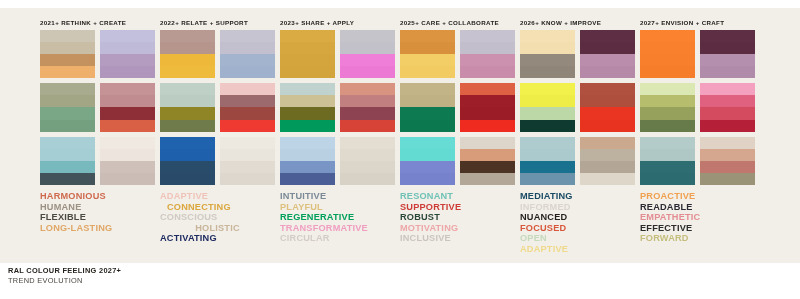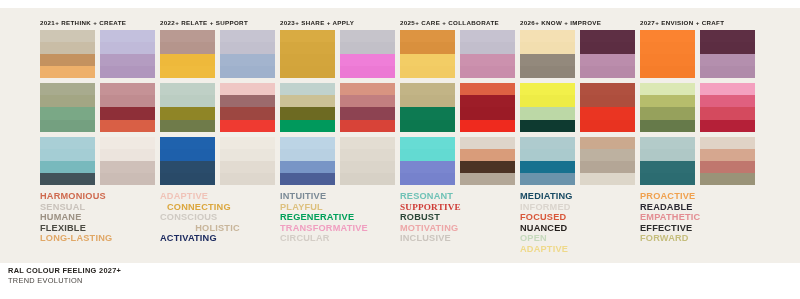--- a/index.html
+++ b/index.html
@@ -158,21 +158,20 @@
             <div class="swatch-cell">
               <div class="band" style="background: rgb(240, 233, 226); height: 25%;"></div>
               <div class="band" style="background: rgb(236, 228, 221); height: 25%;"></div>
               <div class="band" style="background: rgb(207, 192, 185); height: 25%;"></div>
               <div class="band" style="background: rgb(203, 188, 181); height: 25%;"></div>
             </div>
           </div>
         </div>
         <div class="words">
           <div class="word" style="color: rgb(207, 106, 79);">HARMONIOUS</div>
-          <div class="word" style="color: rgb(201, 194, 187);">SENSUAL</div>
           <div class="word" style="color: rgb(156, 145, 131);">HUMANE</div>
           <div class="word" style="color: rgb(75, 74, 66);">FLEXIBLE</div>
           <div class="word" style="color: rgb(224, 167, 102);">LONG-LASTING</div>
         </div>
       </div>
       <div class="column">
         <div class="col-title">2022+ RELATE + SUPPORT</div>
         <div class="swatch-grid">
           <div class="swatch-row">
             <div class="swatch-cell">
@@ -320,21 +319,21 @@
             <div class="swatch-cell">
               <div class="band" style="background: rgb(222, 213, 202); height: 25%;"></div>
               <div class="band" style="background: rgb(217, 156, 122); height: 25%;"></div>
               <div class="band" style="background: rgb(76, 51, 36); height: 25%;"></div>
               <div class="band" style="background: rgb(179, 167, 151); height: 25%;"></div>
             </div>
           </div>
         </div>
         <div class="words">
           <div class="word" style="color: rgb(111, 194, 182);">RESONANT</div>
-          <div class="word" style="color: rgb(207, 59, 54); font-family: Liberation Serif, serif;">SUPPORTIVE</div>
+          <div class="word" style="color: rgb(207, 59, 54);">SUPPORTIVE</div>
           <div class="word" style="color: rgb(43, 71, 56);">ROBUST</div>
           <div class="word" style="color: rgb(237, 167, 168);">MOTIVATING</div>
           <div class="word" style="color: rgb(203, 197, 190);">INCLUSIVE</div>
         </div>
       </div>
       <div class="column">
         <div class="col-title">2026+ KNOW + IMPROVE</div>
         <div class="swatch-grid">
           <div class="swatch-row">
             <div class="swatch-cell">
@@ -375,22 +374,22 @@
               <div class="band" style="background: rgb(203, 169, 142); height: 25%;"></div>
               <div class="band" style="background: rgb(189, 177, 160); height: 25%;"></div>
               <div class="band" style="background: rgb(180, 166, 150); height: 25%;"></div>
               <div class="band" style="background: rgb(221, 214, 201); height: 25%;"></div>
             </div>
           </div>
         </div>
         <div class="words">
           <div class="word" style="color: rgb(24, 74, 99);">MEDIATING</div>
           <div class="word" style="color: rgb(218, 212, 205);">INFORMED</div>
+          <div class="word" style="color: rgb(36, 31, 28);">NUANCED</div>
           <div class="word" style="color: rgb(216, 87, 58);">FOCUSED</div>
-          <div class="word" style="color: rgb(36, 31, 28);">NUANCED</div>
           <div class="word" style="color: rgb(197, 217, 187);">OPEN</div>
           <div class="word" style="color: rgb(239, 217, 138);">ADAPTIVE</div>
         </div>
       </div>
       <div class="column">
         <div class="col-title">2027+ ENVISION + CRAFT</div>
         <div class="swatch-grid">
           <div class="swatch-row">
             <div class="swatch-cell">
               <div class="band" style="background: rgb(251, 131, 48); height: 25%;"></div>

